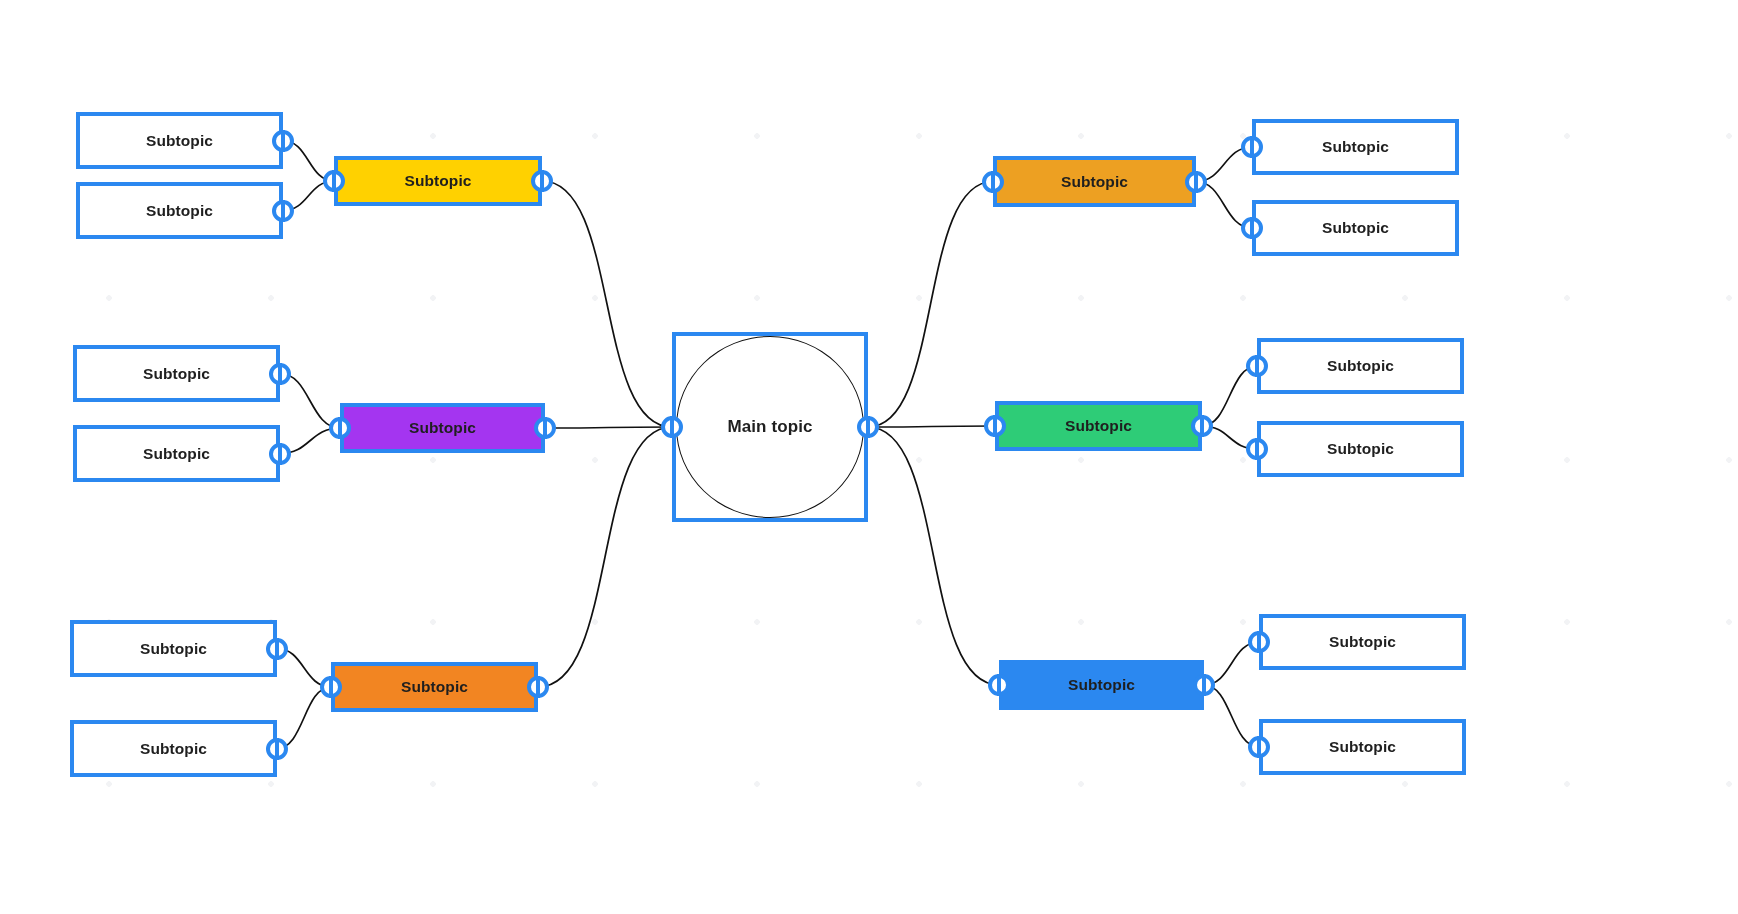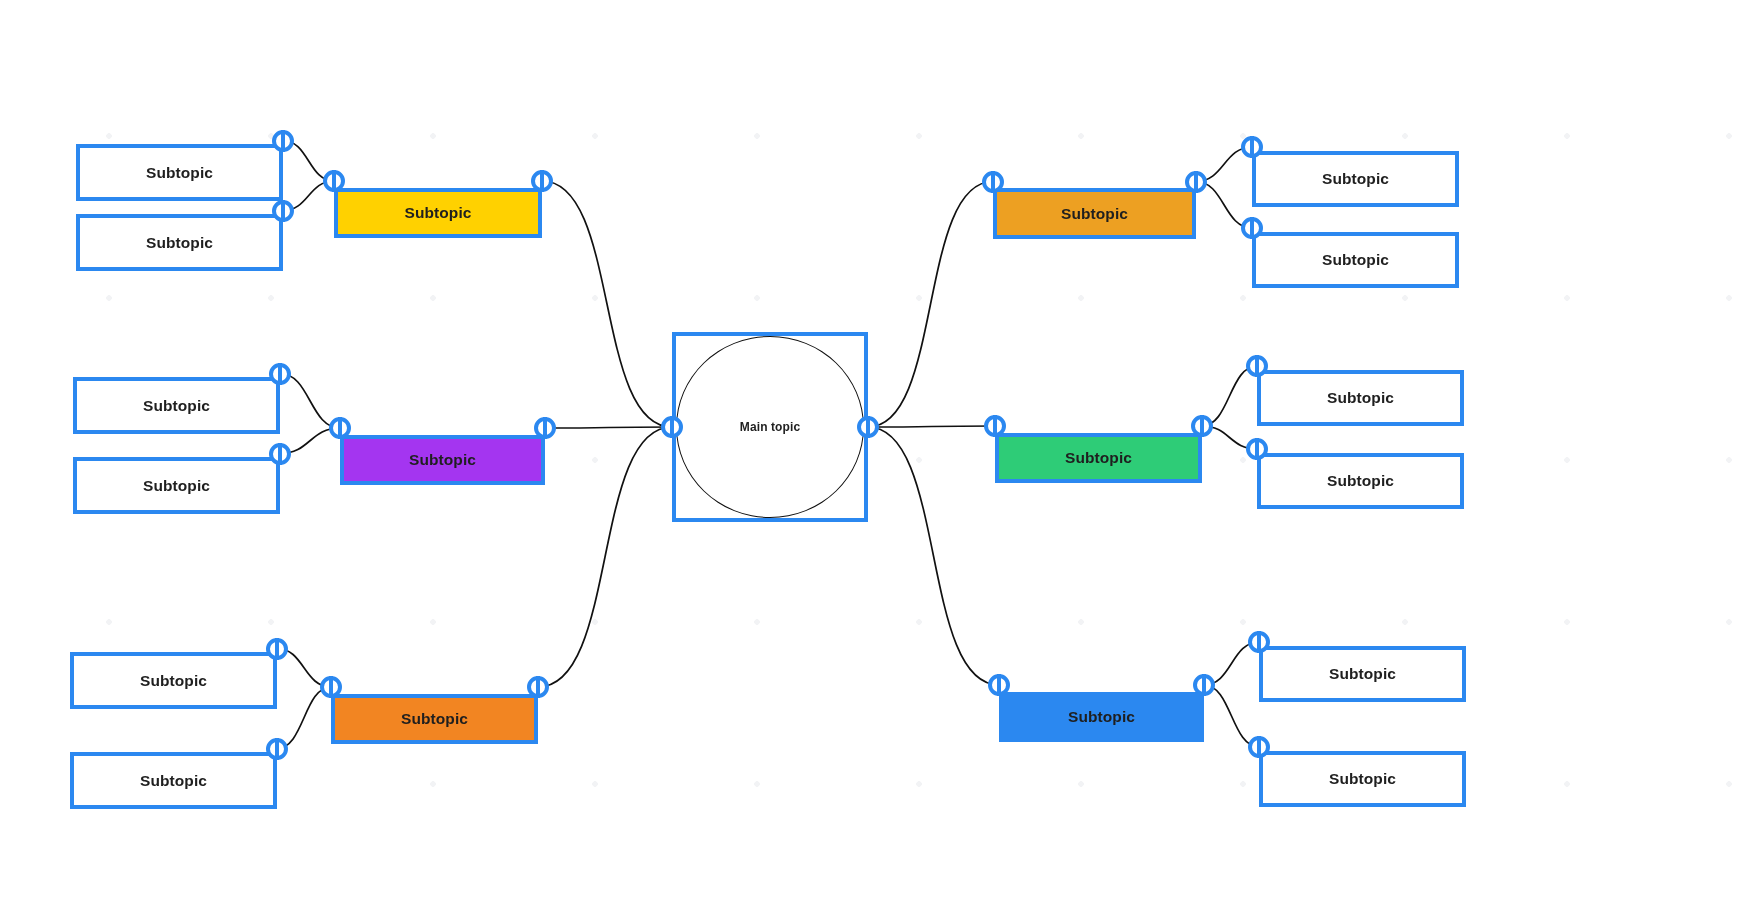--- a/index.html
+++ b/index.html
@@ -44,42 +44,41 @@
     font-family: "Liberation Sans", sans-serif;
     font-weight: bold;
     font-size: 15.5px;
     color: #1f1f1f;
     letter-spacing: 0.1px;
     white-space: nowrap;
   }
   .rect-node {
     border: 4px solid #2b88f0;
     background: #ffffff;
-    margin-top: 32px;
   }
   .rect-node.colored {
     border-width: 4px;
   }
   .main-node {
     border: 4px solid #2b88f0;
     background: #ffffff;
   }
   .main-circle {
     position: absolute;
     left: 0; top: 0;
     width: 100%;
     height: 100%;
     border-radius: 50%;
     border: 1.6px solid #111111;
     box-sizing: border-box;
     background: transparent;
   }
   .main-node .label {
     position: relative;
-    font-size: 12px;
+    font-size: 17px;
     z-index: 2;
   }
   .port {
     position: absolute;
     width: 22px;
     height: 22px;
     border-radius: 50%;
     border: 4px solid #2b88f0;
     background: #ffffff;
     box-sizing: border-box;

